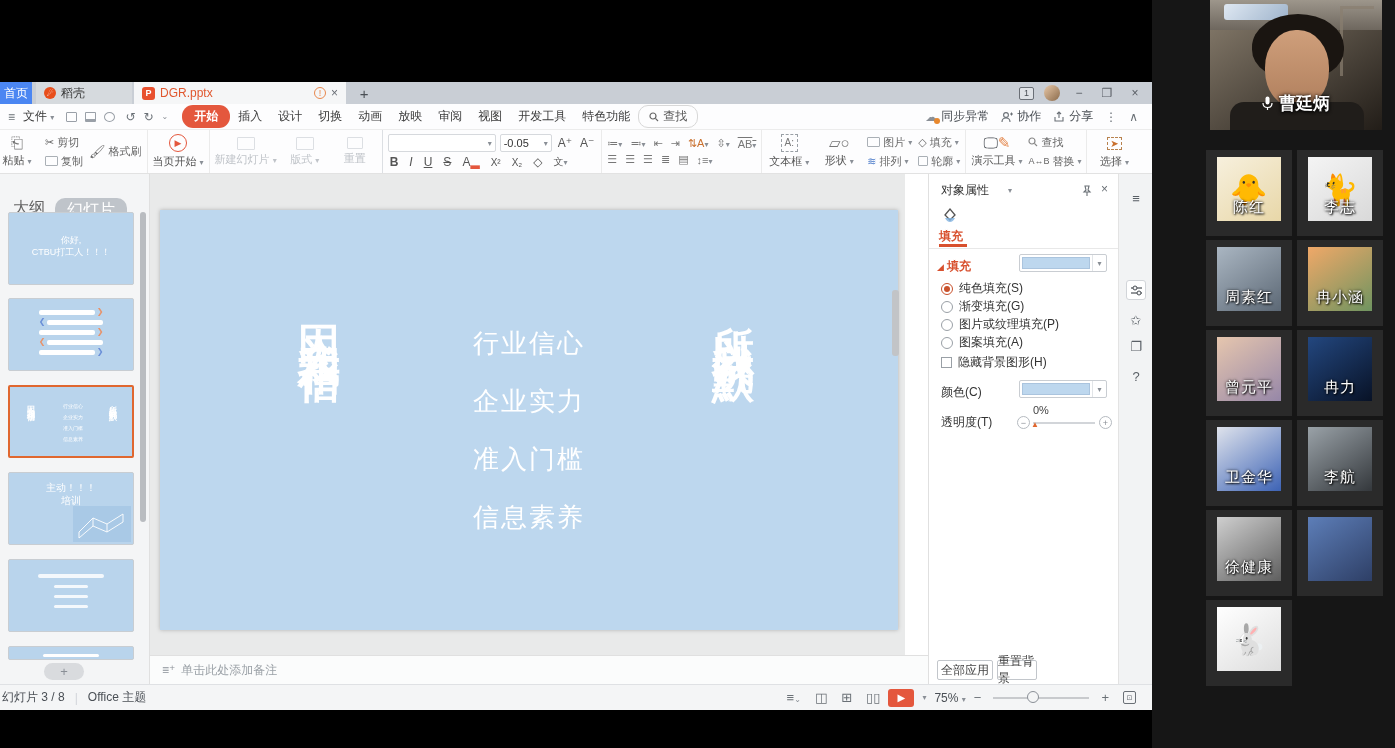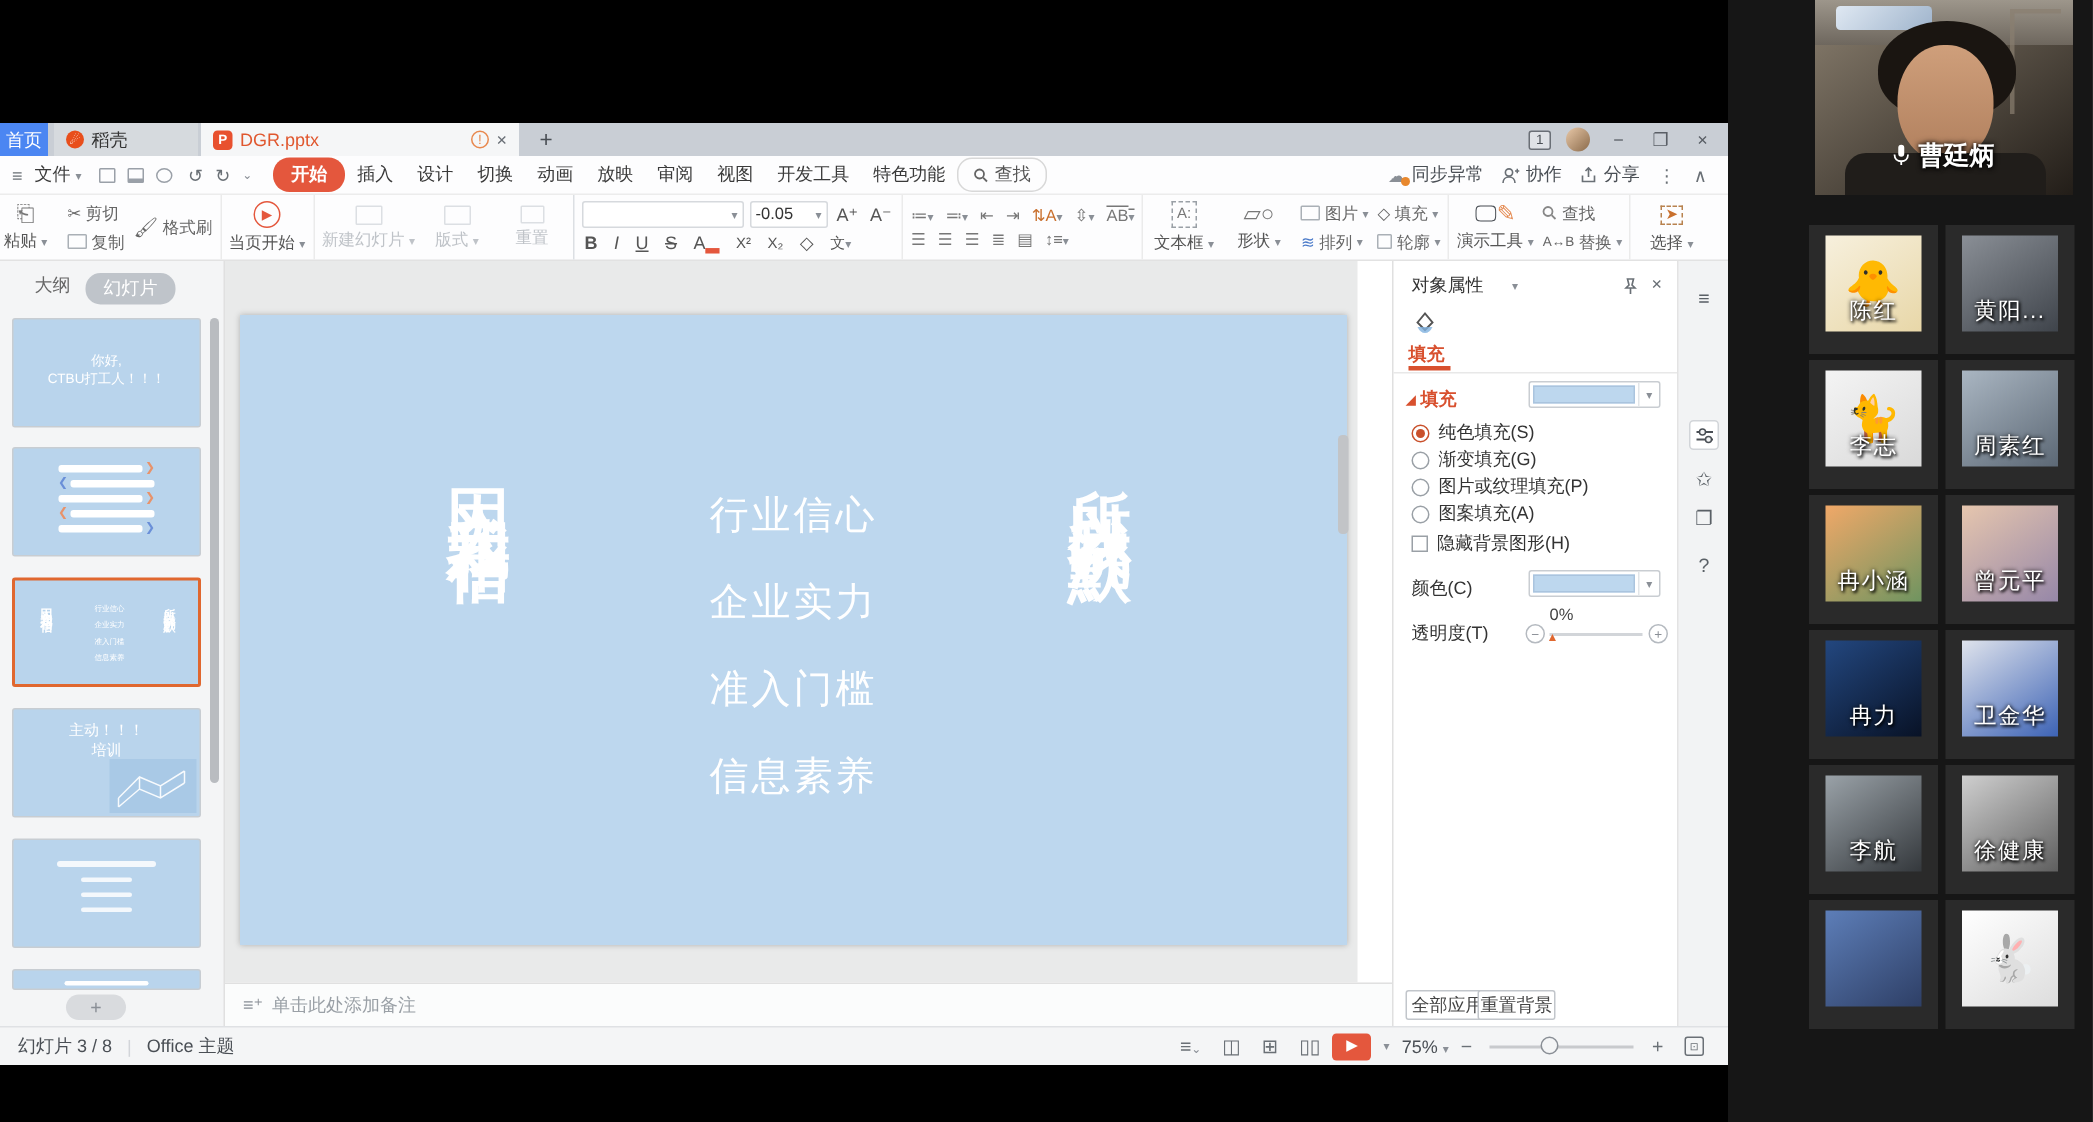--- a/index.html
+++ b/index.html
@@ -34,21 +34,21 @@
   .smit{display:flex;align-items:center;gap:3px;white-space:nowrap;color:#666}
   .disabled,.disabled *{color:#bfc3c8!important;border-color:#dcdfe3!important}
   .fbox{border:1px solid #d6d9dd;border-radius:2px;height:18px;display:flex;align-items:center;padding:0 3px;background:#fff;gap:2px}
   .fbox input{border:none;outline:none;width:100%;font-size:11px;color:#333;background:transparent}
   .fmt{font-size:12px;color:#555;padding:0 2px}
   .caret{font-size:8px;color:#8a8f96}
   .pchip{display:inline-block;width:13px;height:10px;border:1px solid #aab0b6;border-radius:1px}
   .playcirc{width:18px;height:18px;border:1.5px solid #e4573d;border-radius:50%;color:#e4573d;font-size:9px;display:flex;align-items:center;justify-content:center}
   
   #sidebar{position:absolute;left:0;top:92px;width:150px;height:520px;background:#f4f5f6;border-right:1px solid #e0e0e0}
-  .sbtabs{position:absolute;left:0;top:8px;width:140px;display:flex;justify-content:center;gap:10px;font-size:12px;color:#666}
+  .sbtabs{position:absolute;left:0;top:24px;width:140px;display:flex;justify-content:center;gap:10px;font-size:16px;color:#666}
   .sbtab.active{background:#bfc4ca;color:#fff;border-radius:10px;padding:2px 12px}
   .thumb{position:absolute;left:8px;width:126px;height:73px;background:#b9d4ec;border:1px solid #c8cdd2;border-radius:2px;overflow:hidden}
   .thumb.sel{border:2px solid #e0672f}
   .tline{color:#fff;text-align:center;line-height:1.3}
   .bar{background:#fff;border-radius:2px}
   .chev{font-size:8px;font-weight:bold;line-height:6px}
   .sbscroll{position:absolute;left:140px;top:38px;width:6px;height:310px;background:#b9bcc0;border-radius:3px}
   .addbtn{position:absolute;left:44px;top:489px;width:40px;height:17px;background:#d9dbde;border-radius:9px;color:#8a8f96;font-size:13px;display:flex;align-items:center;justify-content:center}
   
   #canvas{position:absolute;left:150px;top:92px;width:755px;height:481px;background:#e9eaea;overflow:hidden}
@@ -492,41 +492,41 @@
     </div>
 
     <span class="abs" style="left:12px;top:240px">透明度(T)</span>
     <span class="abs" style="left:104px;top:230px;font-size:11px;color:#444">0%</span>
     <div class="slcirc abs" style="left:88px;top:242px">−</div>
     <div class="abs" style="left:104px;top:248px;width:62px;height:2px;background:#d2d5d9"></div>
     <span class="abs" style="left:102px;top:246px;color:#e0672f;font-size:8px">▲</span>
     <div class="slcirc abs" style="left:170px;top:242px">+</div>
 
     <div class="pbtn" style="left:8px;width:56px">全部应用</div>
-    <div class="pbtn" style="left:56px;width:52px">重置背景</div>
+    <div class="pbtn" style="left:68px;width:40px">重置背景</div>
   </div>
 
   <div id="rstrip">
     <span class="stripico" style="top:14px">≡</span>
     <span class="stripico active" style="top:106px">
       <svg width="13" height="13" viewBox="0 0 13 13">
           <line x1="1" y1="4" x2="12" y2="4" stroke="#4a4f55" stroke-width="1.2"></line>
           <circle cx="5" cy="4" r="2" fill="#f2f3f4" stroke="#4a4f55"></circle>
           <line x1="1" y1="9" x2="12" y2="9" stroke="#4a4f55" stroke-width="1.2"></line>
           <circle cx="9" cy="9" r="2" fill="#f2f3f4" stroke="#4a4f55"></circle>
         </svg>
     </span>
     <span class="stripico" style="top:136px">✩</span>
     <span class="stripico" style="top:162px">❐</span>
     <span class="stripico" style="top:192px">?</span>
     <span class="stripico" style="top:572px">⋯</span>
   </div>
 
   <div id="statusbar">
-    <span style="margin-left:12px">幻灯片 3 / 8</span>
+    <span style="margin-left:2px">幻灯片 3 / 8</span>
     <span style="margin:0 10px;color:#d2d5d9">|</span>
     <span>Office 主题</span>
     <div class="flex" style="position:absolute;right:10px;gap:2px">
       <span class="sico">≡<span class="caret">⌄</span></span>
       <span class="sico">◫</span>
       <span class="sico">⊞</span>
       <span class="sico">▯▯</span>
       <span class="playbtn">▶</span>
       <span class="caret" style="margin:0 6px">▾</span>
       <span><span>75%</span> <span class="caret">▾</span></span>
@@ -559,26 +559,20 @@
   </div>
 
   <div id="grid">
     <div class="tile">
         <div class="avatar" style="background: linear-gradient(145deg, rgb(247, 240, 221) 0%, rgb(232, 215, 168) 100%);">
           <span>🐥</span>
         </div>
         <div class="pname">陈红</div>
       </div>
     <div class="tile">
-        <div class="avatar" style="background: linear-gradient(145deg, rgb(138, 143, 150) 0%, rgb(63, 68, 75) 100%);">
-          <span></span>
-        </div>
-        <div class="pname">黄阳...</div>
-      </div>
-    <div class="tile">
         <div class="avatar" style="background: linear-gradient(145deg, rgb(244, 244, 244) 0%, rgb(217, 217, 217) 100%);">
           <span>🐈</span>
         </div>
         <div class="pname">李志</div>
       </div>
     <div class="tile">
         <div class="avatar" style="background: linear-gradient(145deg, rgb(170, 182, 194) 0%, rgb(92, 104, 117) 100%);">
           <span></span>
         </div>
         <div class="pname">周素红</div>

